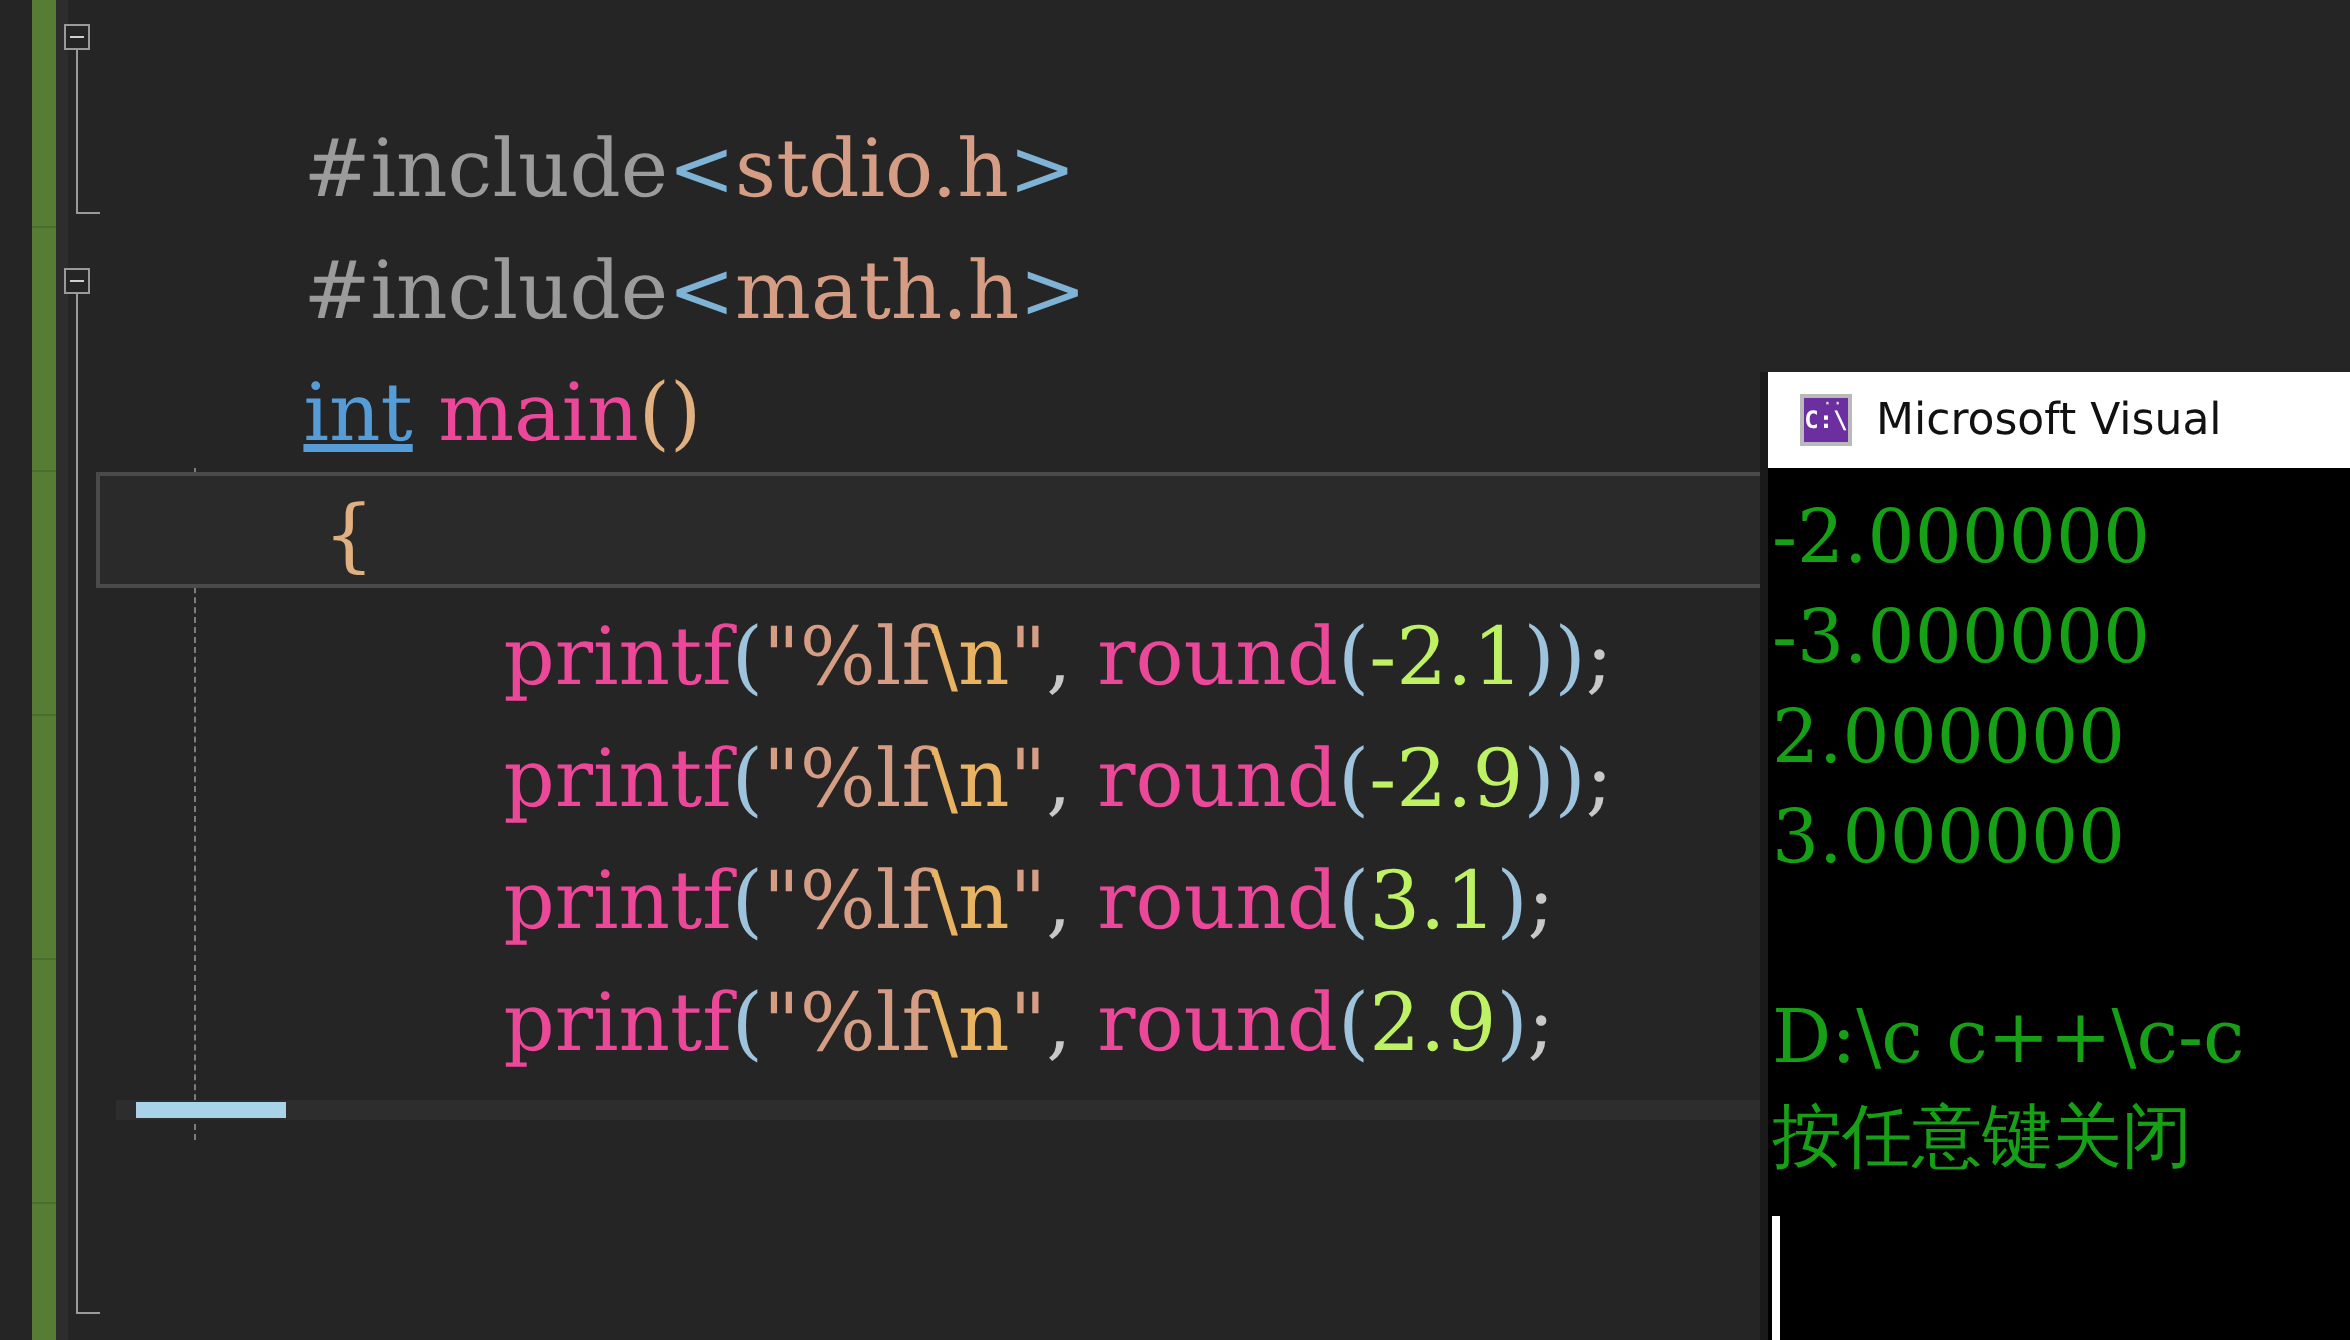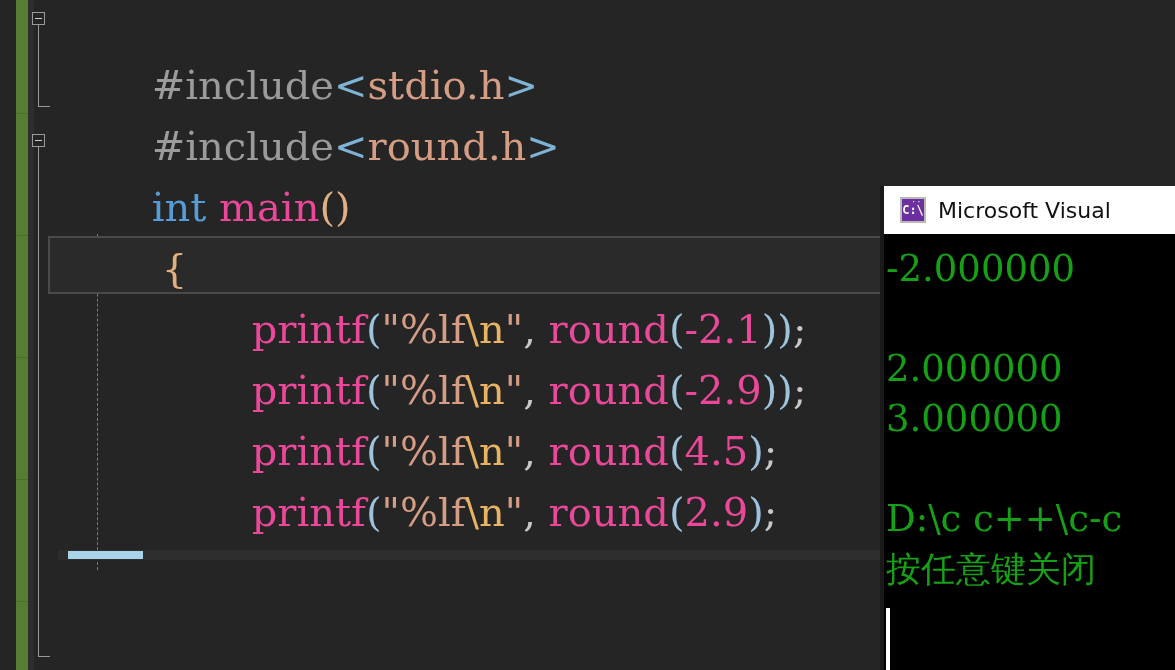--- a/index.html
+++ b/index.html
@@ -121,28 +121,28 @@
     height: 58px;
     border: 2px solid #4a4a4a;
     box-sizing: border-box;
     background: #2a2a2a;
   }
 
   
   .t-pp      { color: #9b9b9b; }   
   .t-angle   { color: #7fb3d5; }   
   .t-header  { color: #d69d85; }   
-  .t-kw      { color: #569cd6; }   
+  .t-kw      { color: #569cd6; text-decoration: underline; }   
   .t-kw2     { color: #d892d8; }   
   .t-fn      { color: #ec4899; }   
   .t-paren   { color: #e0b080; }   
   .t-paren2  { color: #9ec3dd; }   
   .t-str     { color: #d69d85; }   
   .t-esc     { color: #e8b463; }   
-  .t-num     { color: #ec4899; }   
+  .t-num     { color: #bef264; }   
   .t-punct   { color: #c8c8c8; }   
 
   
   .hscroll-track {
     position: absolute;
     left: 46px; bottom: 0;
     width: 1129px; height: 10px;
     background: #2d2d2d;
   }
   .hscroll-thumb {
@@ -267,41 +267,41 @@
 
     <div class="current-line-box" style="top:236px"></div>
 
     <div class="code">
 
       <div class="line" style="top:-6px; left:38px">
         <span class="t-pp">#include</span><span class="t-angle">&lt;</span><span class="t-header">stdio.h</span><span class="t-angle">&gt;</span>
       </div>
 
       <div class="line" style="top:55px; left:38px">
-        <span class="t-pp">#include</span><span class="t-angle">&lt;</span><span class="t-header">round.h</span><span class="t-angle">&gt;</span>
+        <span class="t-pp">#include</span><span class="t-angle">&lt;</span><span class="t-header">math.h</span><span class="t-angle">&gt;</span>
       </div>
 
       <div class="line" style="top:116px; left:38px">
         <span class="t-kw">int</span><span> </span><span class="t-fn">main</span><span class="t-paren">()</span>
       </div>
 
       <div class="line" style="top:177px; left:48px">
         <span class="t-paren">{</span>
       </div>
 
       <div class="line" style="top:238px; left:138px">
         <span class="t-fn">printf</span><span class="t-paren2">(</span><span class="t-str">"%lf</span><span class="t-esc">\n</span><span class="t-str">"</span><span class="t-punct">, </span><span class="t-fn">round</span><span class="t-paren2">(</span><span class="t-num">-2.1</span><span class="t-paren2">))</span><span class="t-punct">;</span>
       </div>
 
       <div class="line" style="top:299px; left:138px">
         <span class="t-fn">printf</span><span class="t-paren2">(</span><span class="t-str">"%lf</span><span class="t-esc">\n</span><span class="t-str">"</span><span class="t-punct">, </span><span class="t-fn">round</span><span class="t-paren2">(</span><span class="t-num">-2.9</span><span class="t-paren2">))</span><span class="t-punct">;</span>
       </div>
 
       <div class="line" style="top:360px; left:138px">
-        <span class="t-fn">printf</span><span class="t-paren2">(</span><span class="t-str">"%lf</span><span class="t-esc">\n</span><span class="t-str">"</span><span class="t-punct">, </span><span class="t-fn">round</span><span class="t-paren2">(</span><span class="t-num">4.5</span><span class="t-paren2">)</span><span class="t-punct">;</span>
+        <span class="t-fn">printf</span><span class="t-paren2">(</span><span class="t-str">"%lf</span><span class="t-esc">\n</span><span class="t-str">"</span><span class="t-punct">, </span><span class="t-fn">round</span><span class="t-paren2">(</span><span class="t-num">3.1</span><span class="t-paren2">)</span><span class="t-punct">;</span>
       </div>
 
       <div class="line" style="top:421px; left:138px">
         <span class="t-fn">printf</span><span class="t-paren2">(</span><span class="t-str">"%lf</span><span class="t-esc">\n</span><span class="t-str">"</span><span class="t-punct">, </span><span class="t-fn">round</span><span class="t-paren2">(</span><span class="t-num">2.9</span><span class="t-paren2">)</span><span class="t-punct">;</span>
       </div>
 
       <div class="line" style="top:482px; left:138px"></div>
 
 
       <div class="line" style="top:604px; left:48px">
@@ -321,20 +321,21 @@
     <div class="console-titlebar">
       <div class="console-icon">
         <span class="dots">··</span>
         <span>C:\</span>
       </div>
       <div class="console-title">Microsoft Visual</div>
     </div>
 
     <div class="console-body">
       <div class="console-line" style="top:16px">-2.000000</div>
+      <div class="console-line" style="top:66px">-3.000000</div>
       <div class="console-line" style="top:116px">2.000000</div>
       <div class="console-line" style="top:166px">3.000000</div>
       <div class="console-line" style="top:216px"></div>
       <div class="console-line" style="top:266px">D:\c c++\c-c</div>
       <div class="console-line cjk" style="top:318px; font-size:35px">按任意键关闭</div>
       <div class="console-cursor" style="top:374px; height:78px"></div>
     </div>
 
   </div>
 

